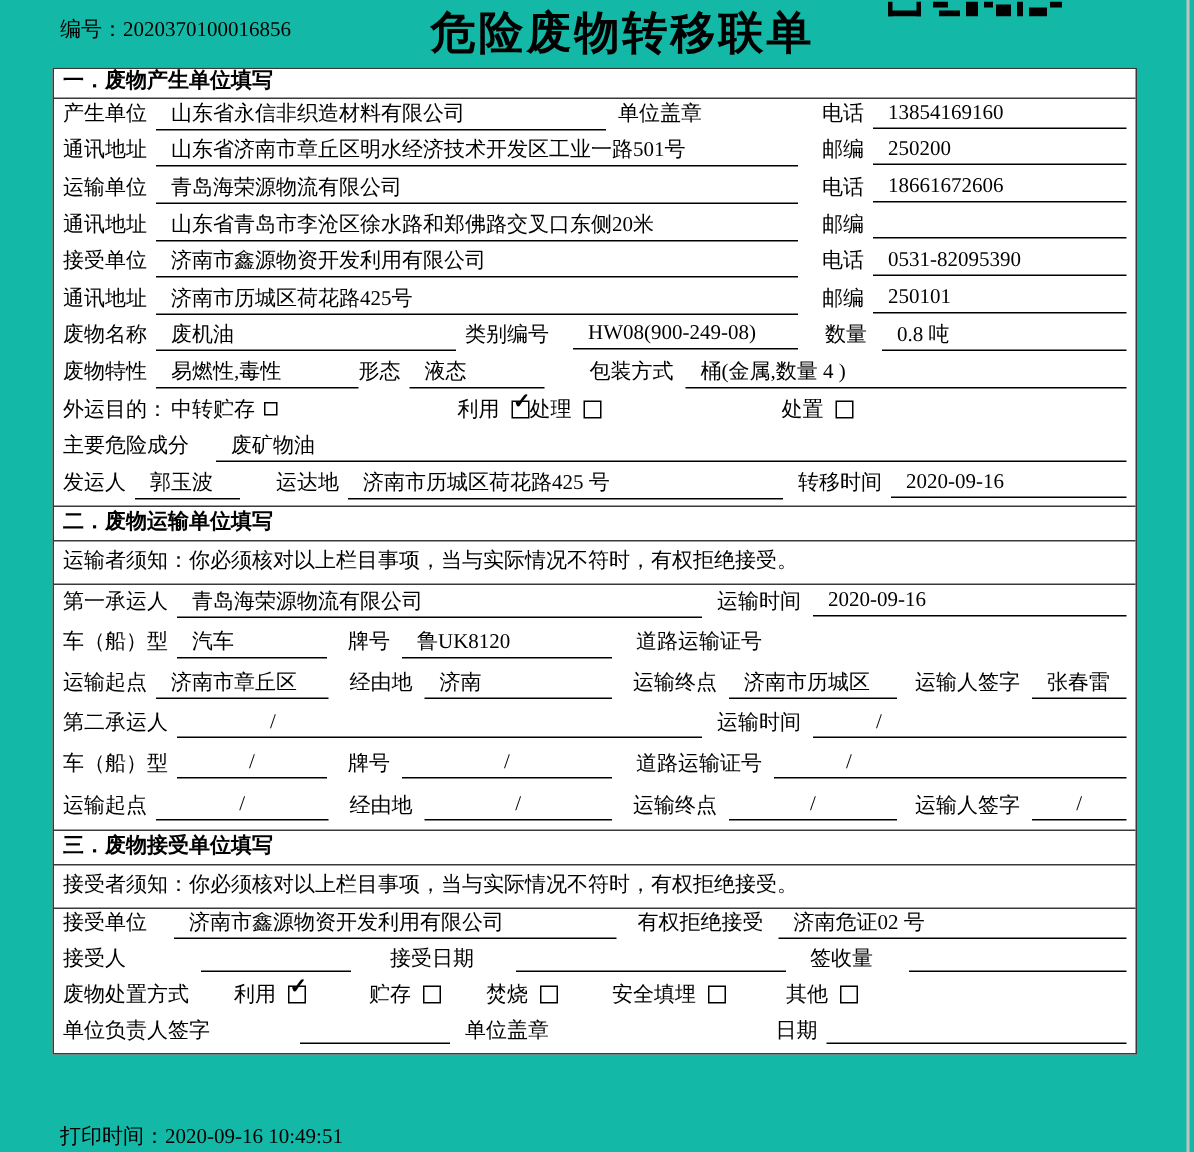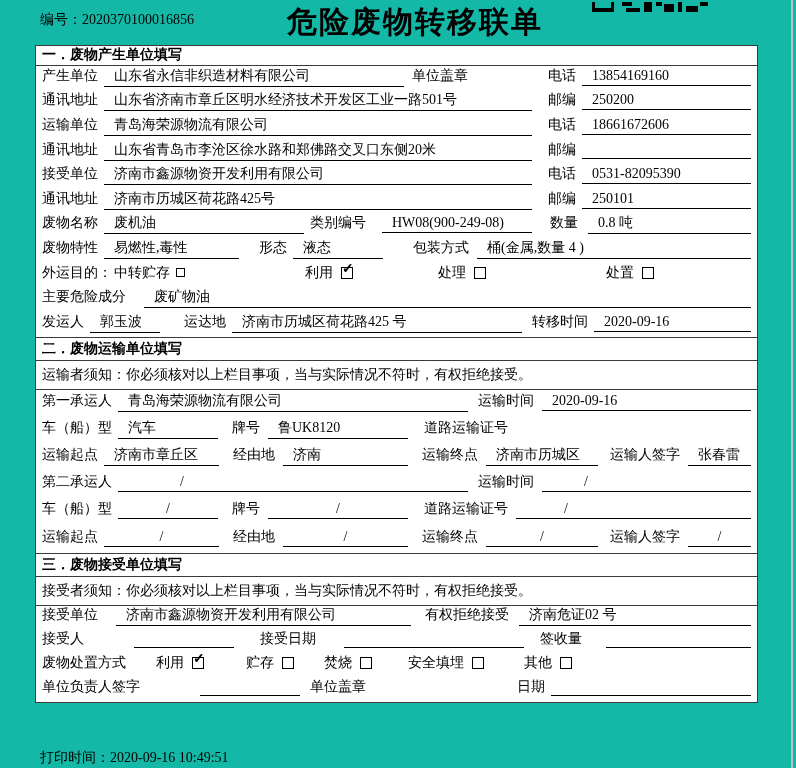--- a/index.html
+++ b/index.html
@@ -122,39 +122,39 @@
         <span class="val" style="width:200px">废机油</span>
         <span class="lbl" style="margin-left:6px">类别编号</span>
         <span class="val" style="width:150px;margin-left:16px">HW08(900-249-08)</span>
         <span class="lbl" style="margin-left:18px">数量</span>
         <span class="val fill" style="margin-left:10px">0.8 吨</span>
       </div>
 
       <div class="row">
         <span class="lbl">废物特性</span>
         <span class="val" style="width:135px">易燃性,毒性</span>
-        <span class="lbl" style="margin-left:20px">形态</span>
+        <span class="lbl" style="">形态</span>
         <span class="val" style="width:90px">液态</span>
         <span class="lbl" style="margin-left:30px">包装方式</span>
         <span class="val fill" style="margin-left:8px">桶(金属,数量 4 )</span>
       </div>
 
       <div class="row">
         <span class="lbl">外运目的：</span>
         <span class="cbg" style="margin-left:2px">
           <span>中转贮存</span>
           <span class="cb sm"></span>
         </span>
         <span class="cbg" style="margin-left:120px">
           <span>利用</span>
           <span class="cb">
               <span class="tick">✓</span>
             </span>
         </span>
-        <span class="cbg" style="margin-left:85px">
+        <span class="cbg" style="">
           <span>处理</span>
           <span class="cb"></span>
         </span>
         <span class="cbg" style="margin-left:120px">
           <span>处置</span>
           <span class="cb"></span>
         </span>
       </div>
 
       <div class="row">

